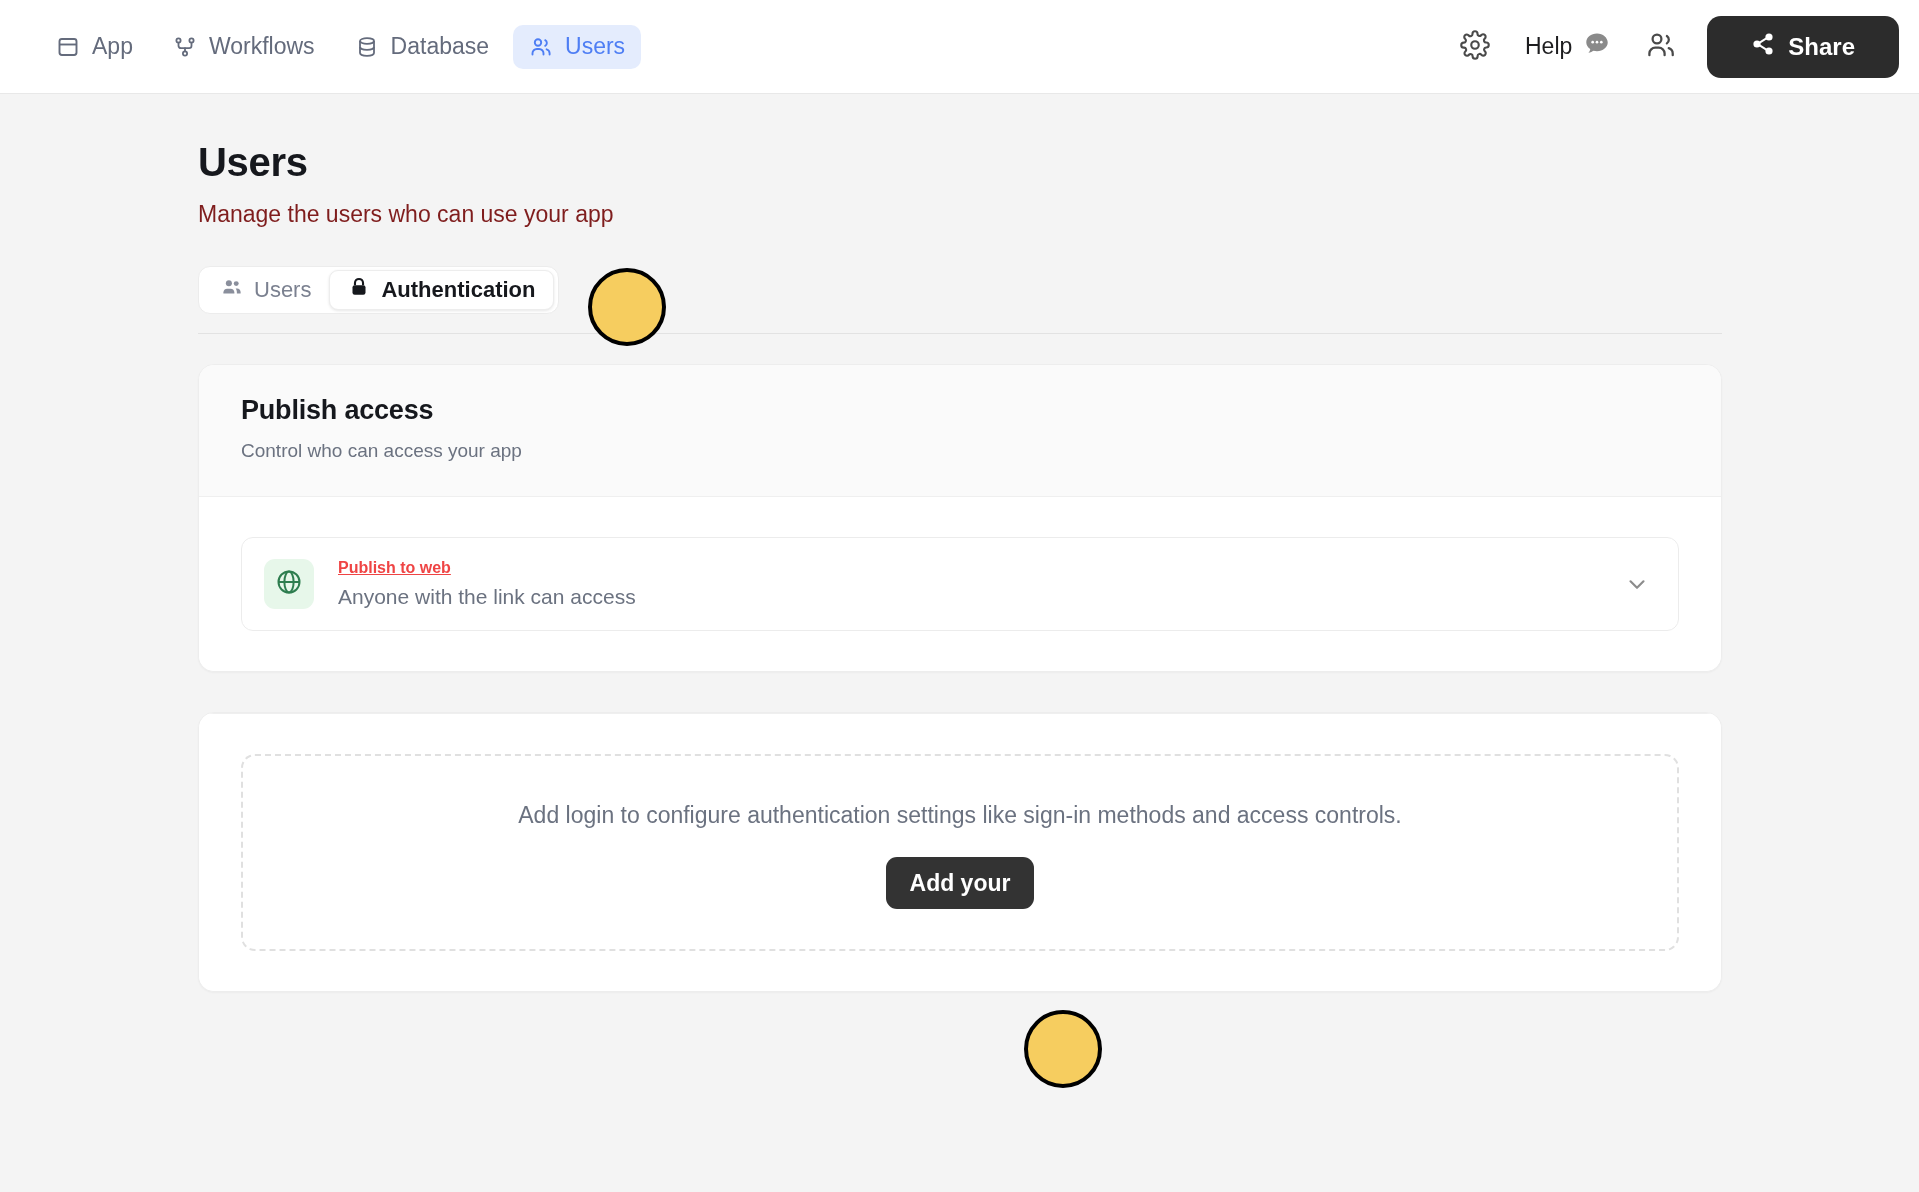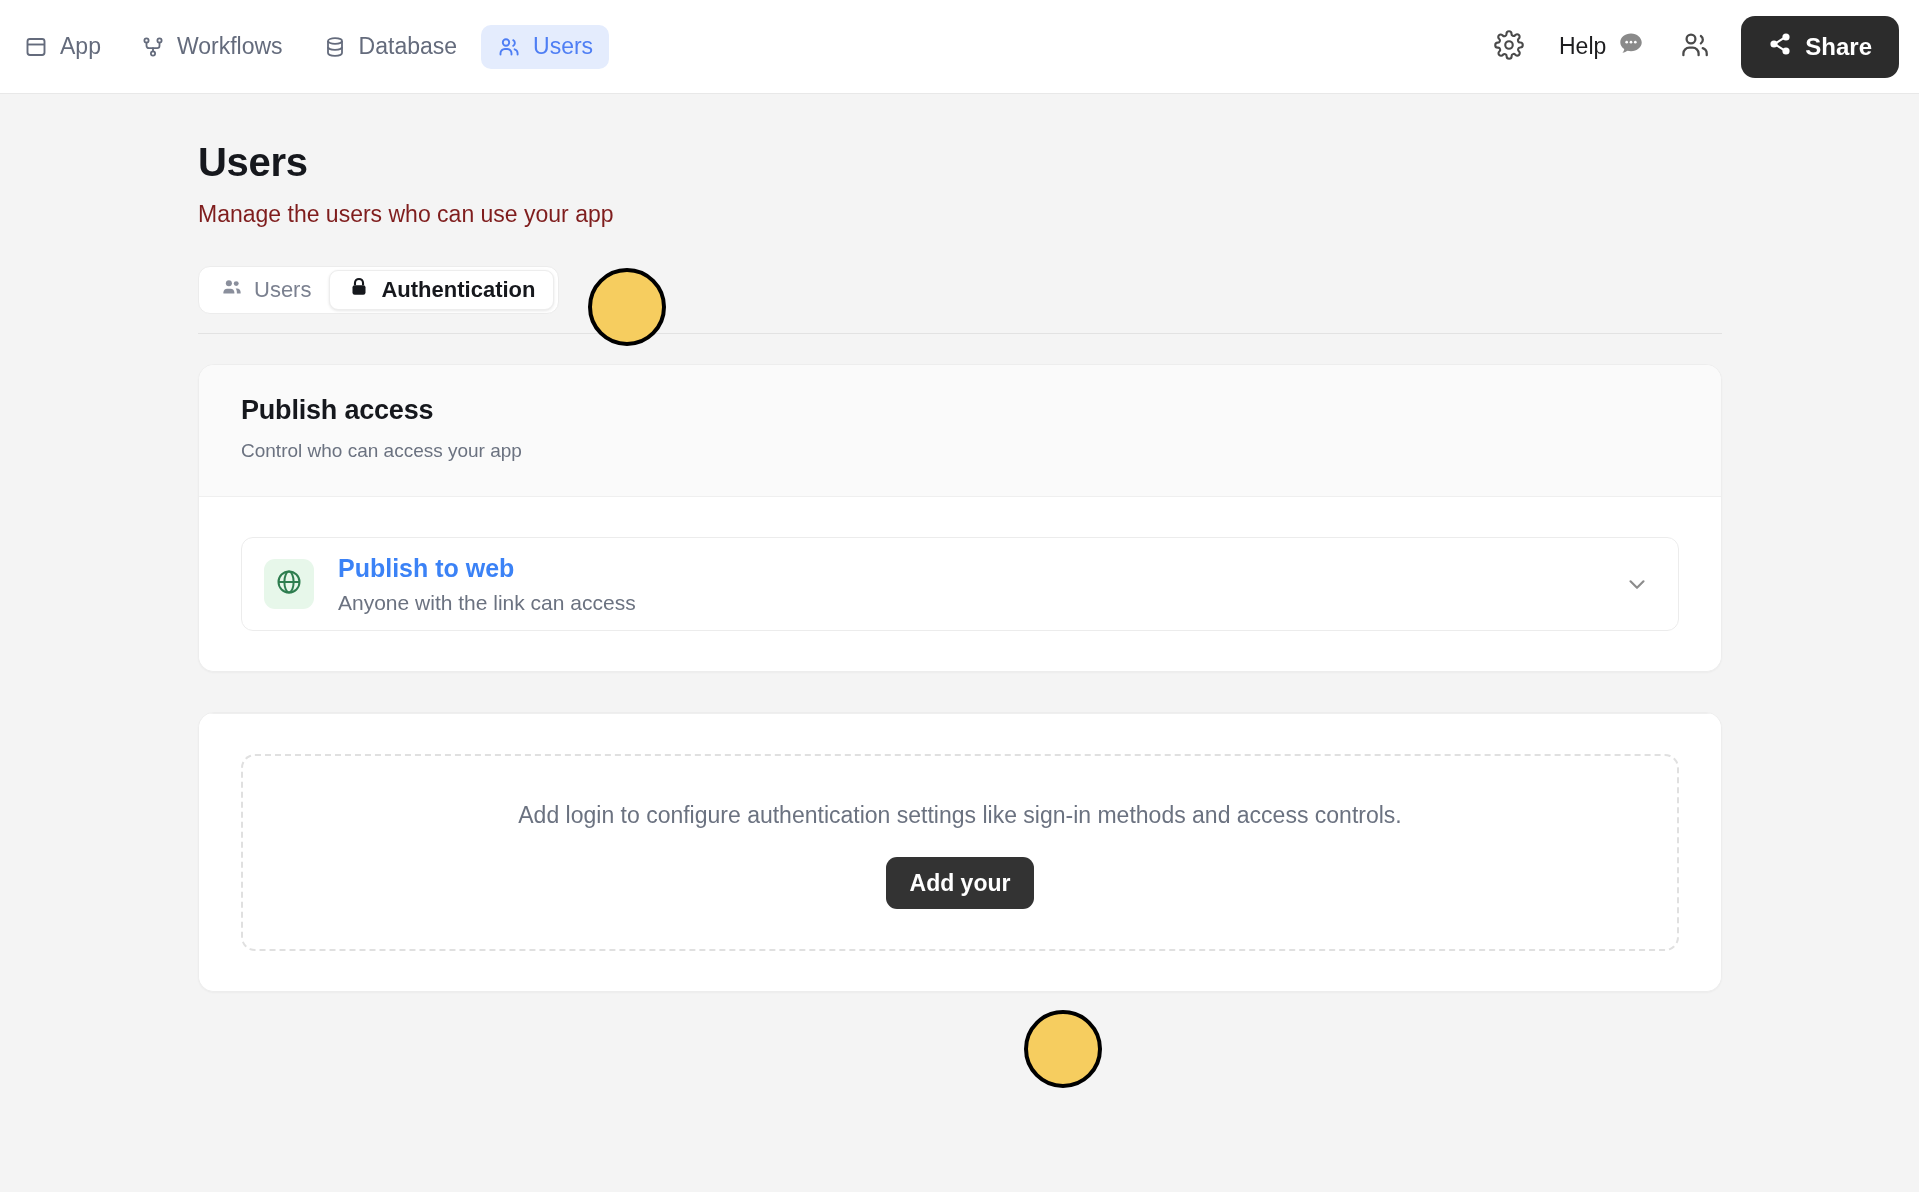--- a/index.html
+++ b/index.html
@@ -10,42 +10,42 @@
     -webkit-font-smoothing:antialiased;
     overflow:hidden;
   }
 
   
   .topnav{
     position:absolute; left:0; top:0; width:1919px; height:94px;
     background:#ffffff; border-bottom:1px solid #e8e8e8;
     display:flex; align-items:center;
   }
-  .nav-left{ display:flex; align-items:center; gap:8px; padding-left:8px; }
+  .nav-left{ display:flex; align-items:center; gap:8px; padding-left:40px; }
   .nav-item{
     display:flex; align-items:center; gap:12px;
     height:44px; padding:0 16px; border-radius:10px;
     color:#646b7c; font-size:23px; cursor:pointer; white-space:nowrap;
   }
   .nav-item.active{ background:#e4ecfd; color:#4e7ef4; }
   .nav-item .ico{ display:flex; align-items:center; justify-content:center; width:24px; height:24px; }
 
   .nav-right{ margin-left:auto; display:flex; align-items:center; gap:4px; padding-right:20px; }
   .icon-btn{
     width:56px; height:56px; border-radius:10px;
     display:flex; align-items:center; justify-content:center; cursor:pointer;
   }
   .help-btn{
     display:flex; align-items:center; gap:11px;
     height:48px; padding:0 18px; border-radius:10px; cursor:pointer;
     color:#1d1d1f; font-size:23px;
   }
   .share-btn{
     display:flex; align-items:center; gap:13px;
-    height:62px; padding:0 27px; margin-left:14px;
+    height:62px; padding:0 44px; margin-left:14px;
     background:#2c2c2c; color:#ffffff; border-radius:14px;
     font-size:24px; font-weight:700; cursor:pointer;
   }
 
   
   .page{ position:absolute; left:0; top:94px; width:1919px; height:1098px; }
   .content{ position:absolute; left:198px; top:0px; width:1524px; }
 
   .page-title{ font-size:40px; font-weight:700; color:#16181d; letter-spacing:-0.3px; margin-top:46px; }
   .page-sub{ font-size:23px; color:#7f1d1d; margin-top:16px; }
@@ -88,21 +88,21 @@
     border:1px solid #ececec; border-radius:12px;
     background:#ffffff; height:94px; padding:0 24px 0 22px;
     cursor:pointer;
   }
   .row-icon{
     width:50px; height:50px; border-radius:11px;
     background:#e7f7ea; display:flex; align-items:center; justify-content:center;
     flex:0 0 auto;
   }
   .row-text{ margin-left:24px; }
-  .row-title{ font-size:25px; font-weight:700; color:#3b82f6; }
+  .row-title{ font-size:16px; font-weight:700; color:#ef4444;text-decoration:underline; }
   .row-sub{ font-size:21px; color:#6b7280; margin-top:8px; }
   .row-chevron{ margin-left:auto; display:flex; align-items:center; justify-content:center; width:34px; height:34px; }
 
   
   .dashed{
     border:2px dashed #e0e0e0; border-radius:14px;
     padding:46px 20px 40px 20px;
     display:flex; flex-direction:column; align-items:center;
     background:transparent;
   }

